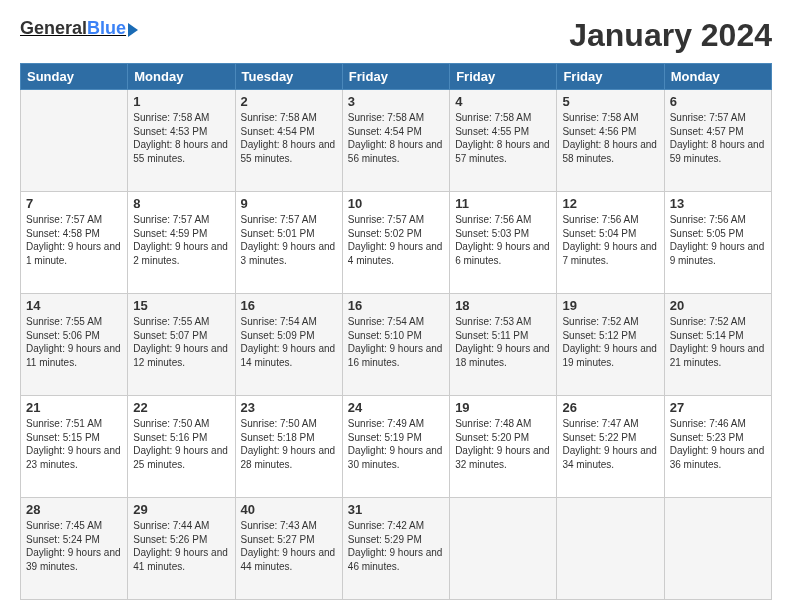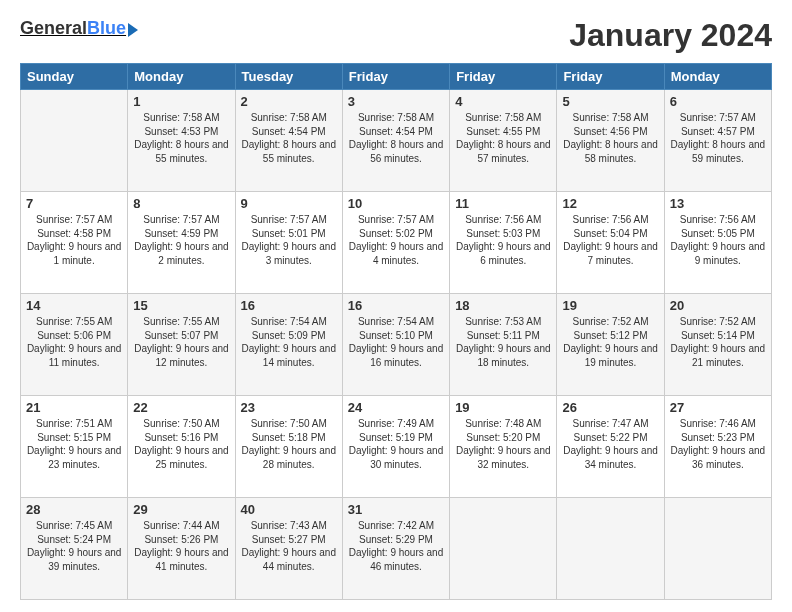--- a/index.html
+++ b/index.html
@@ -92,21 +92,20 @@
       font-size: 13px;
       font-weight: bold;
       color: #333;
       display: block;
       margin-bottom: 2px;
     }
     .day-info {
       font-size: 10px;
       line-height: 1.35;
       color: #333;
-      text-align: center;
     }
     .empty-cell {
       background: #f9f9f9;
     }
     tr:nth-child(odd) td {
       background-color: #f5f5f5;
     }
     tr:nth-child(even) td {
       background-color: #ffffff;
     }

